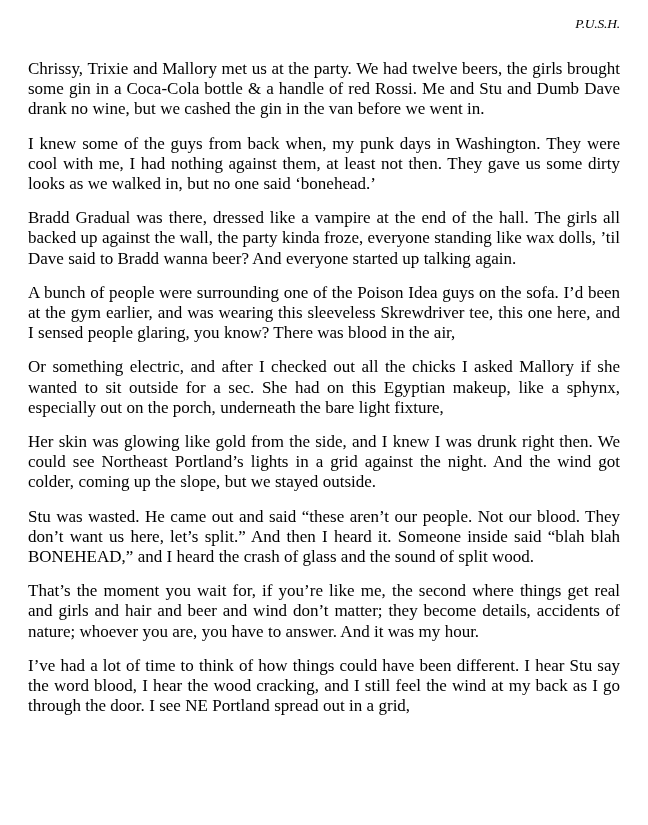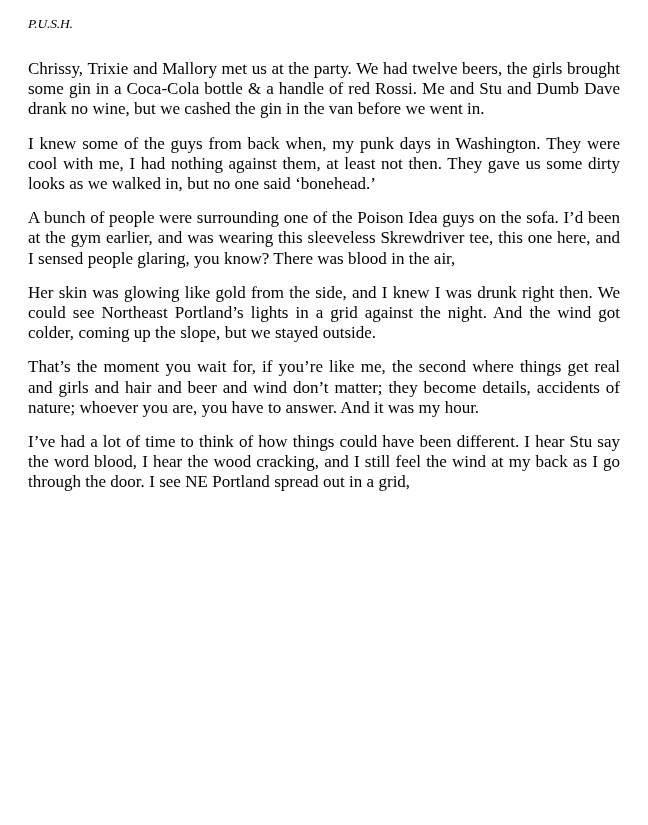--- a/index.html
+++ b/index.html
@@ -21,21 +21,21 @@
     padding: 10px 28px 0 28px;
     background: #ffffff;
   }
   .doc-title {
     font-style: italic;
     font-size: 13.5px;
     line-height: 20px;
     letter-spacing: -0.2px;
     margin: 0 0 0 0;
     padding-top: 4px;
-    text-align: left;
+    text-align: right;
     white-space: nowrap;
   }
   .body-copy {
     margin-top: 25px;
   }
   .para {
     font-size: 17px;
     line-height: 20.2px;
     text-align: justify;
     text-justify: inter-word;
@@ -50,20 +50,23 @@
 </head>
 <body>
 
 <div class="page">
 
   <div class="doc-title">P.U.S.H.</div>
 
   <div class="body-copy">
     <p class="para">Chrissy, Trixie and Mallory met us at the party. We had twelve beers, the girls brought some gin in a Coca-Cola bottle &amp; a handle of red Rossi. Me and Stu and Dumb Dave drank no wine, but we cashed the gin in the van before we went in.</p>
     <p class="para">I knew some of the guys from back when, my punk days in Washington. They were cool with me, I had nothing against them, at least not then. They gave us some dirty looks as we walked in, but no one said ‘bonehead.’</p>
+    <p class="para">Bradd Gradual was there, dressed like a vampire at the end of the hall. The girls all backed up against the wall, the party kinda froze, everyone standing like wax dolls, ’til Dave said to Bradd wanna beer? And everyone started up talking again.</p>
     <p class="para">A bunch of people were surrounding one of the Poison Idea guys on the sofa. I’d been at the gym earlier, and was wearing this sleeveless Skrewdriver tee, this one here, and I sensed people glaring, you know? There was blood in the air,</p>
+    <p class="para">Or something electric, and after I checked out all the chicks I asked Mallory if she wanted to sit outside for a sec. She had on this Egyptian makeup, like a sphynx, especially out on the porch, underneath the bare light fixture,</p>
     <p class="para">Her skin was glowing like gold from the side, and I knew I was drunk right then. We could see Northeast Portland’s lights in a grid against the night. And the wind got colder, coming up the slope, but we stayed outside.</p>
+    <p class="para">Stu was wasted. He came out and said “these aren’t our people. Not our blood. They don’t want us here, let’s split.” And then I heard it. Someone inside said “blah blah BONEHEAD,” and I heard the crash of glass and the sound of split wood.</p>
     <p class="para">That’s the moment you wait for, if you’re like me, the second where things get real and girls and hair and beer and wind don’t matter; they become details, accidents of nature; whoever you are, you have to answer. And it was my hour.</p>
     <p class="para">I’ve had a lot of time to think of how things could have been different. I hear Stu say the word blood, I hear the wood cracking, and I still feel the wind at my back as I go through the door. I see NE Portland spread out in a grid,</p>
 
   </div>
 
 </div>
 
 </body></html>

